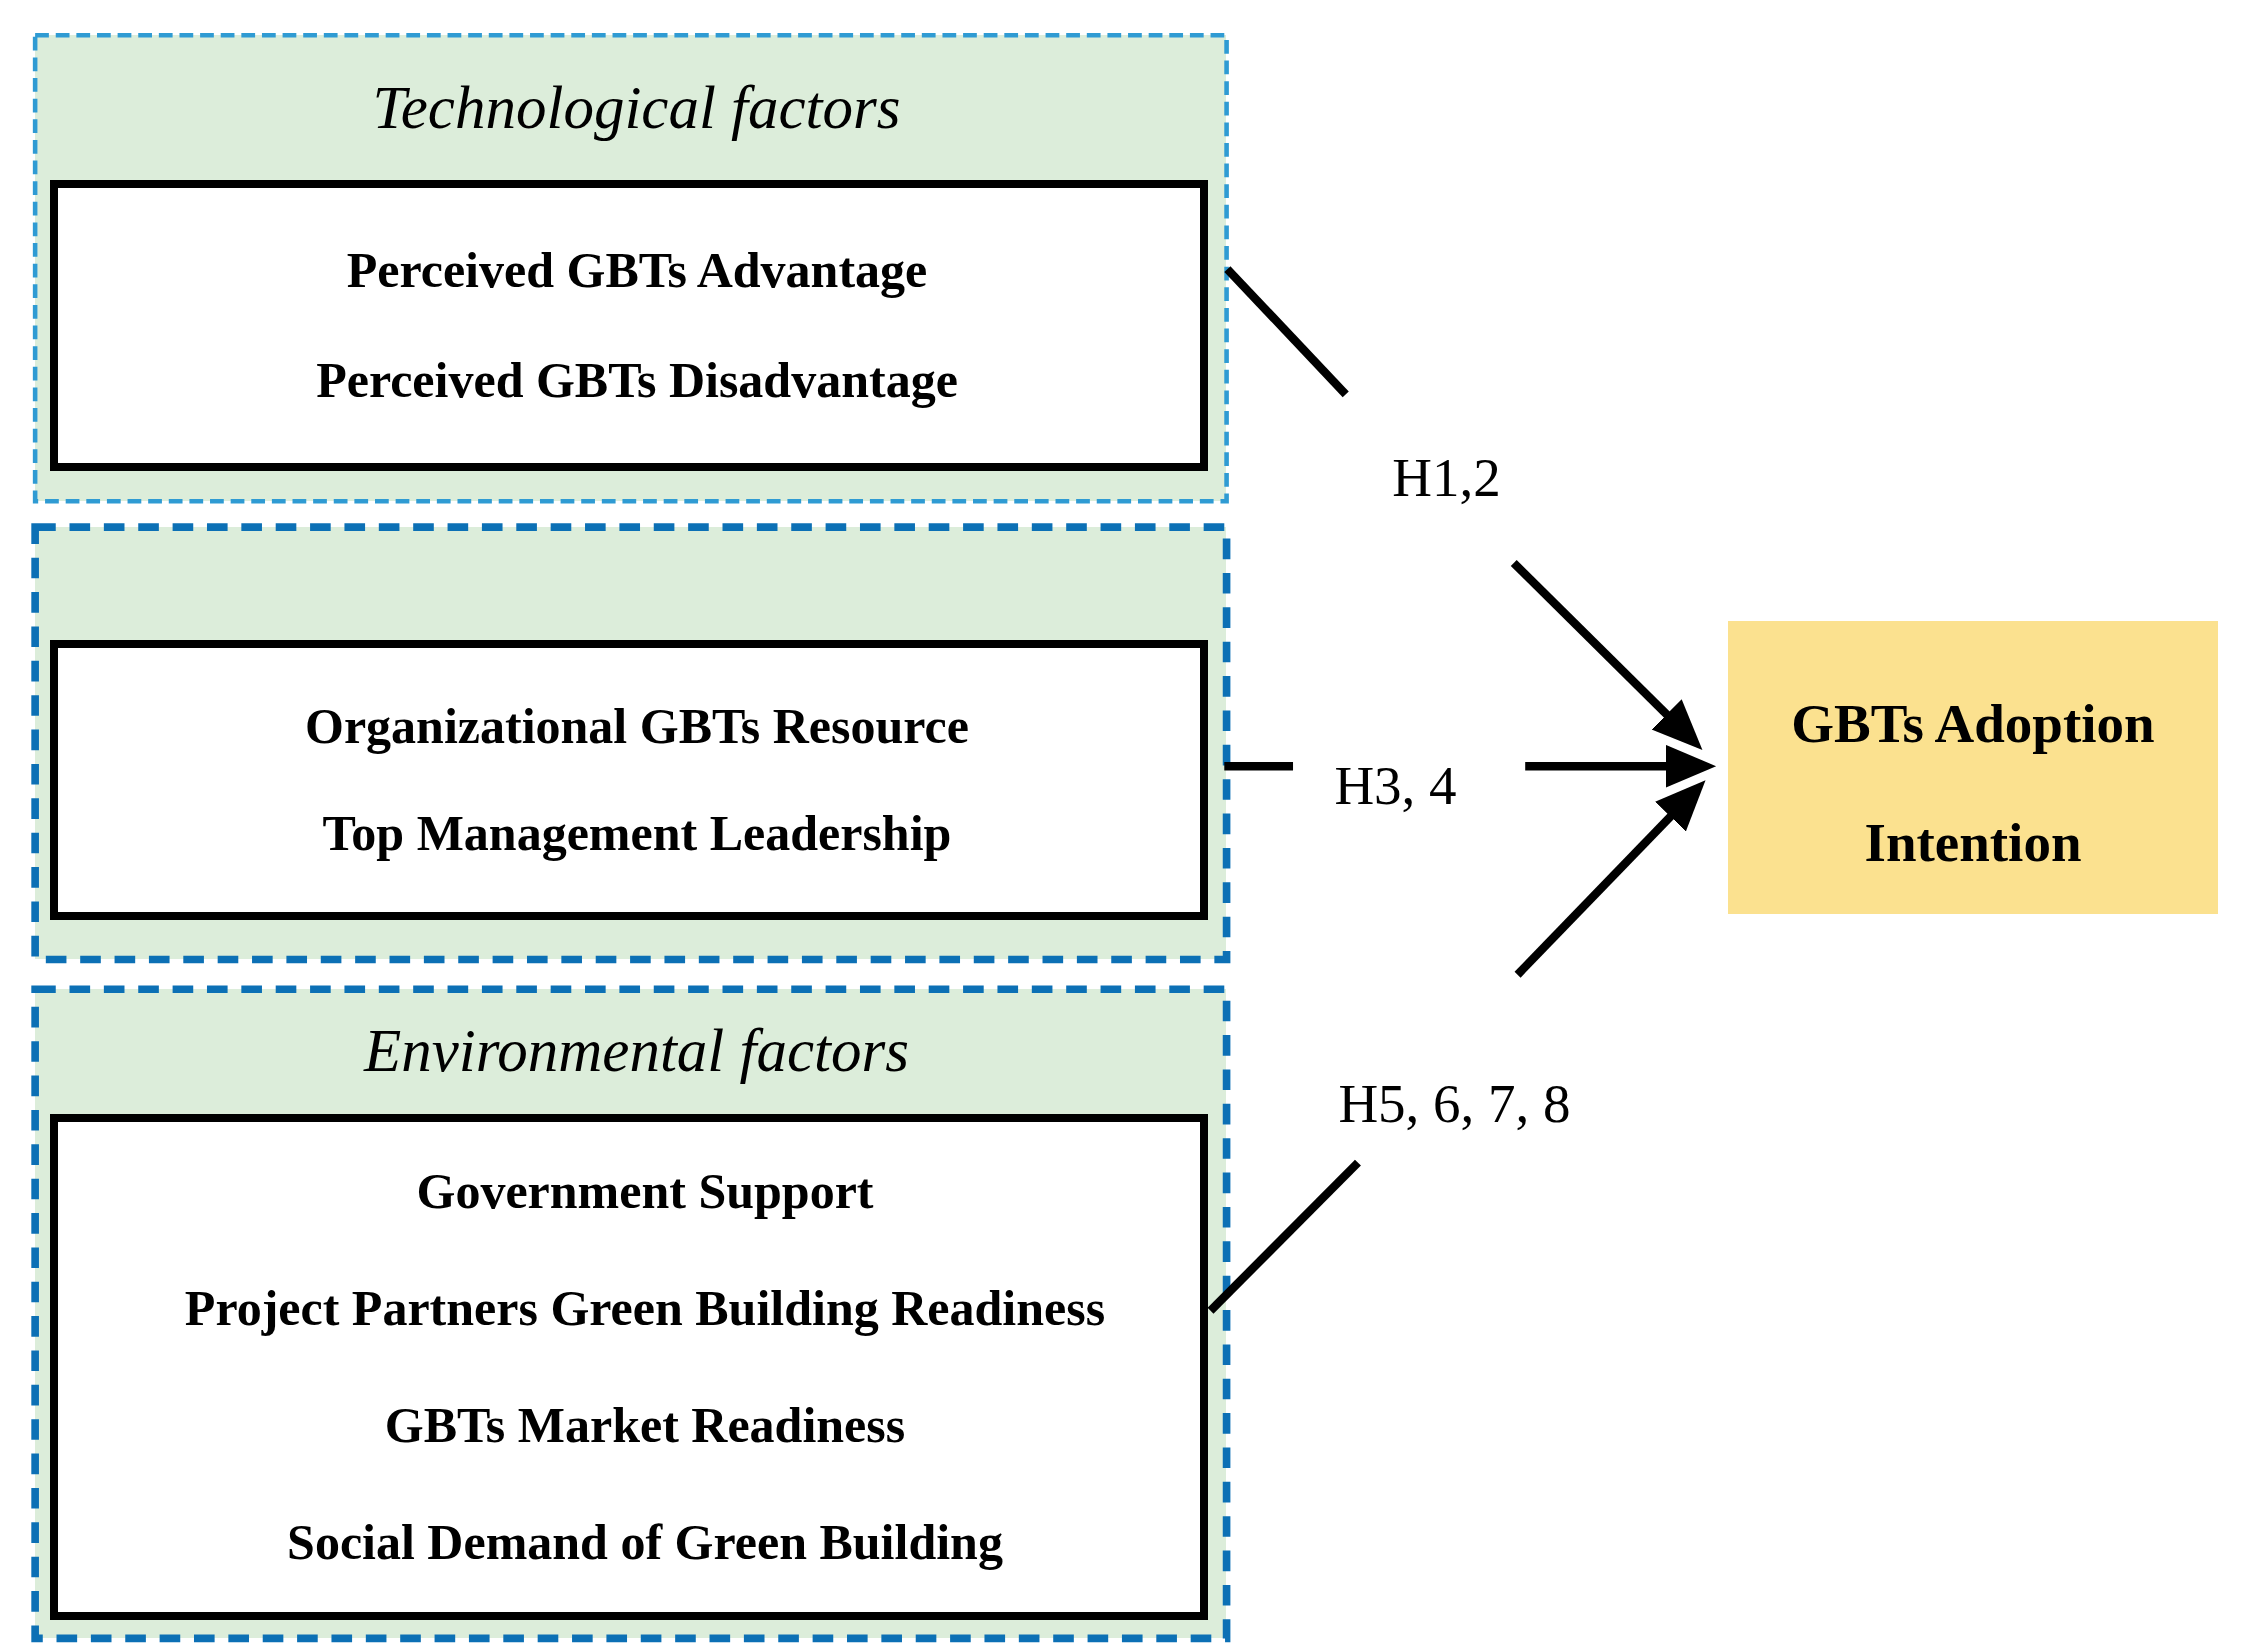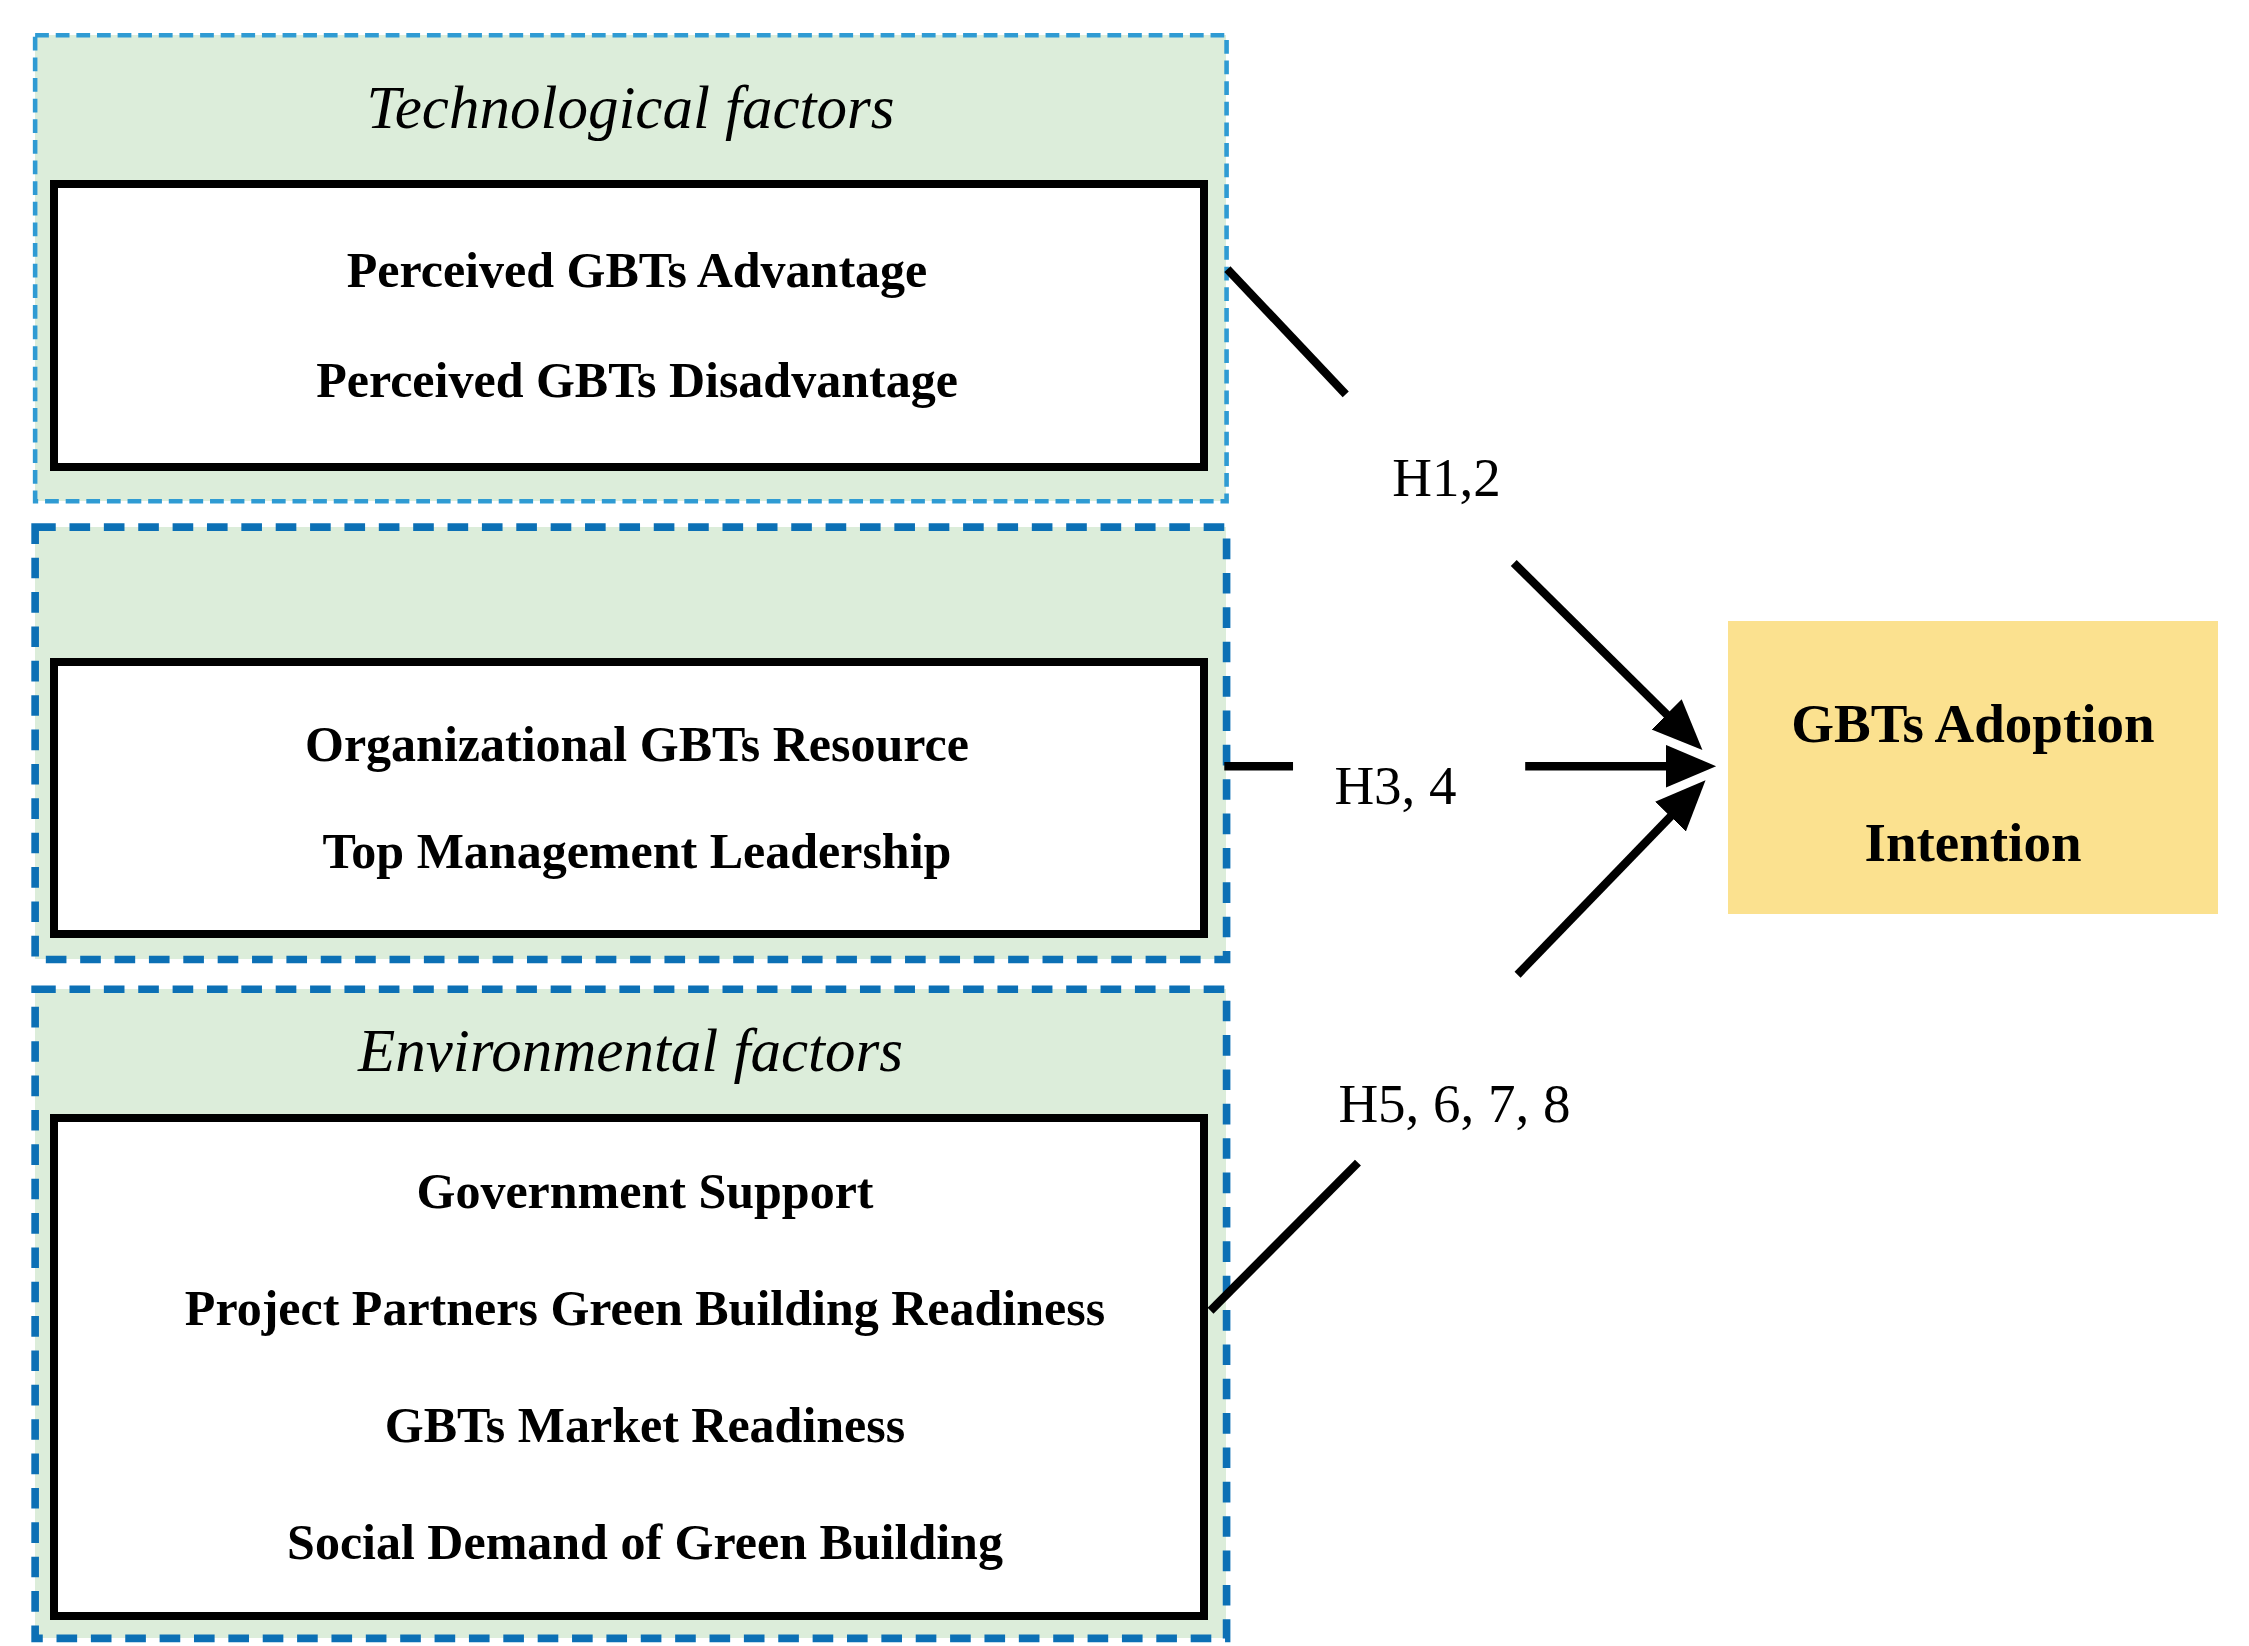--- a/index.html
+++ b/index.html
@@ -13,21 +13,21 @@
     overflow: hidden;
   }
   .abs { position: absolute; }
 
   
   .group-fill {
     background: var(--group-fill, #DCEDDA);
   }
   .group-title {
     position: absolute;
-    left: 35px;
+    left: 41px;
     width: 1191px;
     text-align: center;
     font-style: italic;
     font-weight: 400;
     font-size: 61px;
     line-height: 61px;
     white-space: nowrap;
   }
 
   
@@ -119,21 +119,21 @@
 <div class="canvas">
 
   <div class="abs group-fill" style="left:35px; top:35px; width:1191px; height:466px;"></div>
   <div class="group-title" style="top:77px;">Technological factors</div>
   <div class="inner-box evenly" style="top:180px; height:291px;">
     <div class="item-line">Perceived GBTs Advantage</div>
     <div class="item-line">Perceived GBTs Disadvantage</div>
   </div>
 
   <div class="abs group-fill" style="left:35px; top:527px; width:1191px; height:432px;"></div>
-  <div class="inner-box evenly" style="top:658px; height:280px;">
+  <div class="inner-box evenly" style="top:640px; height:280px;">
     <div class="item-line">Organizational GBTs Resource</div>
     <div class="item-line">Top Management Leadership</div>
   </div>
 
   <div class="abs group-fill" style="left:35px; top:989px; width:1191px; height:649px;"></div>
   <div class="group-title" style="top:1020px;">Environmental factors</div>
   <div class="inner-box between" style="top:1114px; height:506px; box-sizing:border-box;padding-left:32px;">
     <div class="item-line">Government Support</div>
     <div class="item-line">Project Partners Green Building Readiness</div>
     <div class="item-line">GBTs Market Readiness</div>

